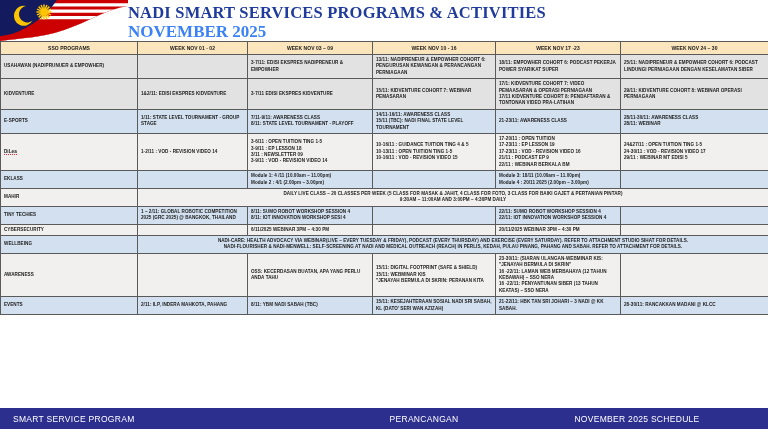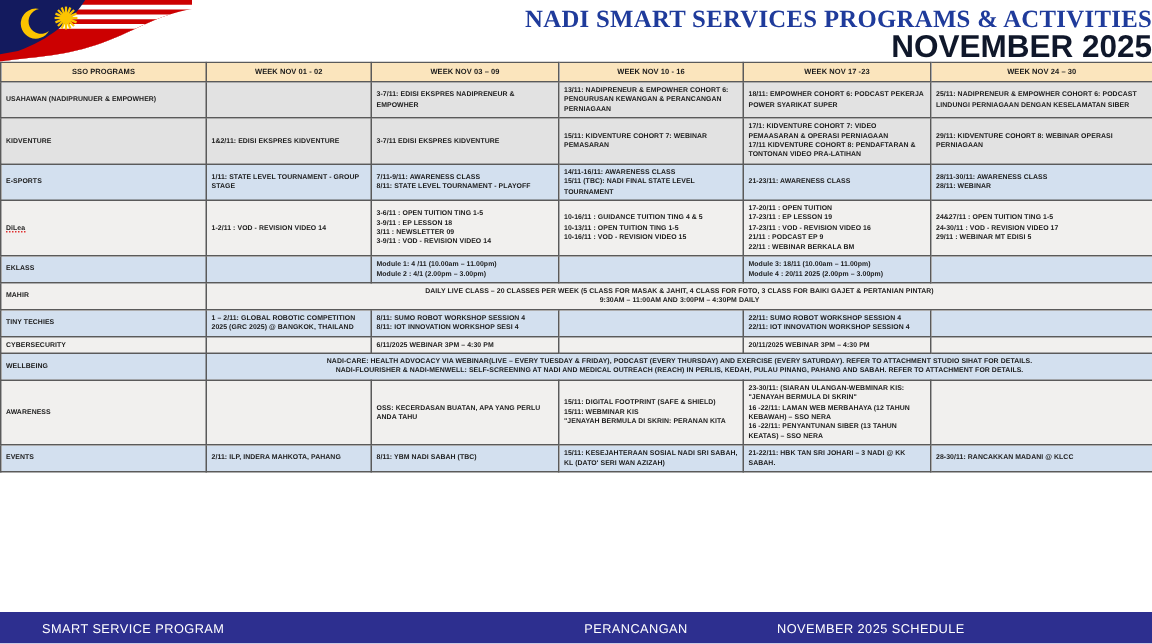--- a/index.html
+++ b/index.html
@@ -26,37 +26,37 @@
   .flag {
     position: absolute;
     left: 0; top: 0;
     width: 128px; height: 41px;
     overflow: hidden;
   }
   .title-wrap {
     position: absolute;
     left: 128px; top: 0;
     width: 640px; height: 57px;
-    text-align: right;
+    text-align: left;
   }
   .title-main {
     font-family: "Liberation Serif", serif;
     font-weight: bold;
     font-size: 16.5px;
     color: #1f3b9b;
     letter-spacing: .2px;
     line-height: 21px;
     margin-top: 2px;
     white-space: nowrap;
   }
   .title-sub {
-    font-family: Liberation Sans, sans-serif;
+    font-family: Liberation Serif, serif;
     font-weight: bold;
-    font-size: 21px;
-    color: #0f172a;
+    font-size: 17px;
+    color: #3b82f6;
     line-height: 17px;
     white-space: nowrap;
   }
 
   
   table.sched {
     border-collapse: collapse;
     table-layout: fixed;
     width: 768px;
     font-size: 4.6px;
@@ -110,23 +110,23 @@
     position: absolute;
     left: 0; bottom: 0;
     width: 768px; height: 21px;
     background: #2d2f8f;
     color: #ffffff;
     display: flex;
     align-items: center;
     font-size: 8.5px;
     letter-spacing: .3px;
   }
-  .footer .f-left   { flex: 0 0 330px; padding-left: 28px; text-align: left; }
+  .footer .f-left   { flex: 0 0 330px; padding-left: 13px; text-align: left; }
   .footer .f-center { flex: 1; text-align: center; }
-  .footer .f-right  { flex: 0 0 250px; padding-right: 12px; text-align: left; }
+  .footer .f-right  { flex: 0 0 250px; padding-right: 12px; text-align: center; }
 </style>
 </head>
 <body>
 
 <div id="page">
 
   <div class="header">
 
     <div class="flag">
       <svg width="128" height="41" viewBox="0 0 128 41" preserveAspectRatio="none">

